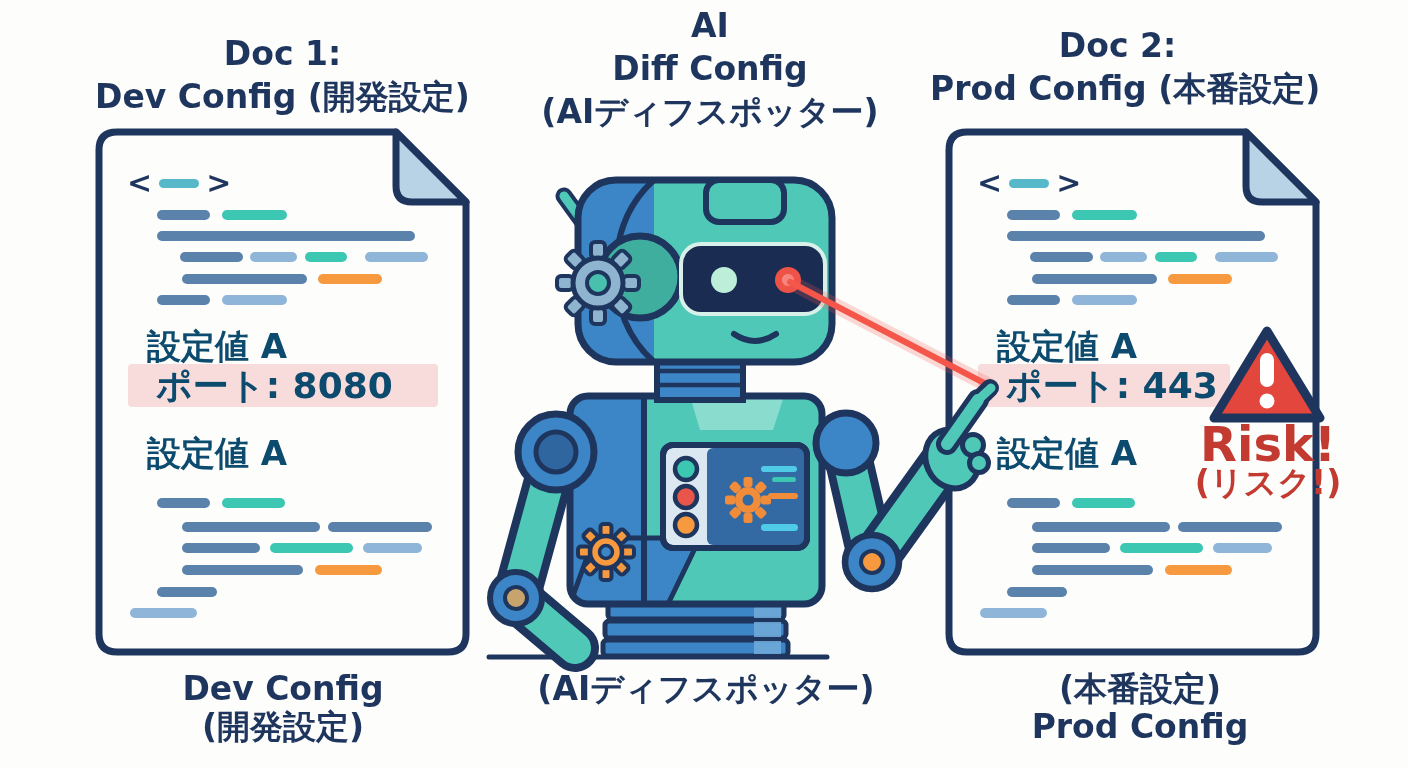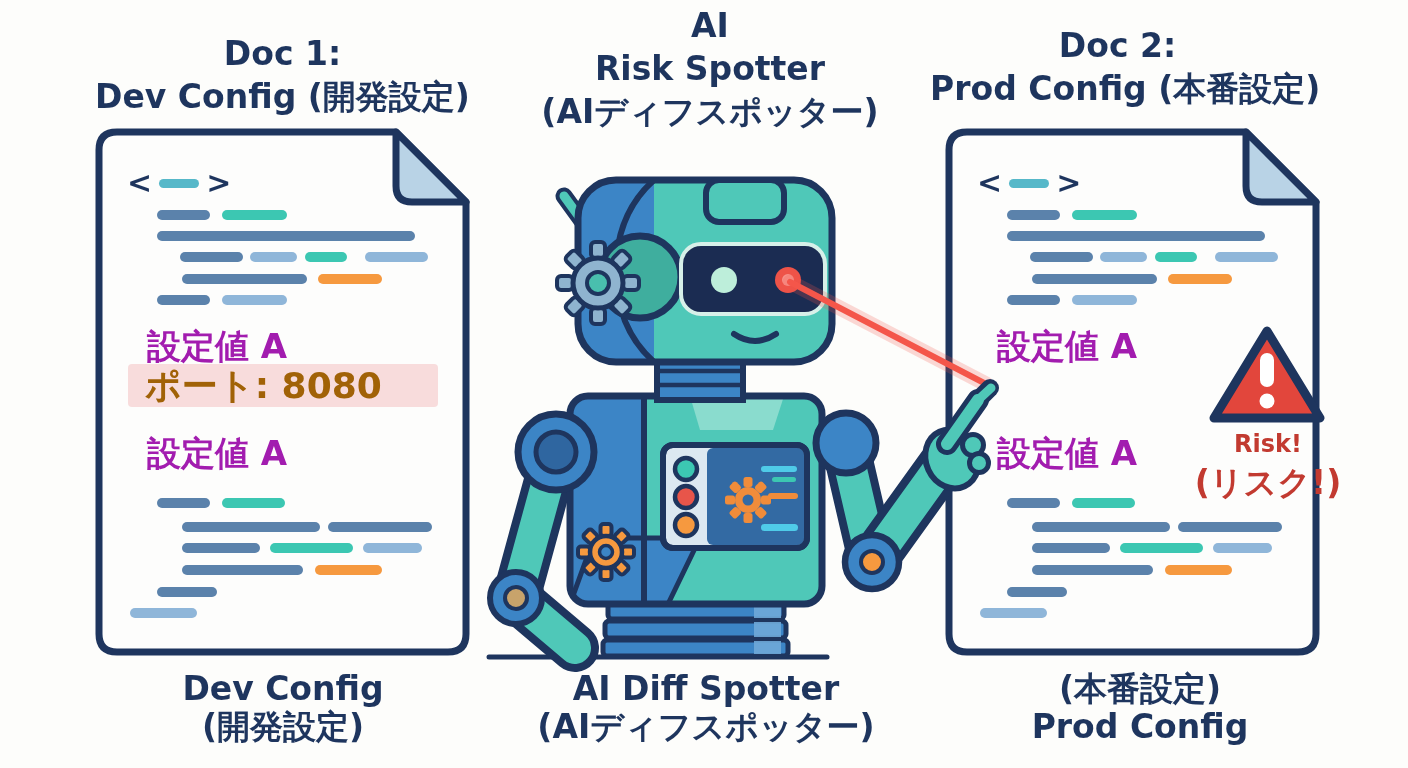--- a/index.html
+++ b/index.html
@@ -12,42 +12,42 @@
   .hdr{position:absolute;text-align:center;font-weight:bold;color:#1e355e;
        font-size:33px;line-height:43px;white-space:nowrap;}
   .ftr{position:absolute;text-align:center;font-weight:bold;color:#1e355e;
        font-size:33px;line-height:38px;white-space:nowrap;}
   .doc{position:absolute;width:375px;height:528px;}
   .doc > svg.outline{position:absolute;left:0;top:0;}
   .doc .content{position:absolute;left:0;top:0;width:100%;height:100%;}
   .codeicon{position:absolute;left:32px;top:40px;display:flex;align-items:center;gap:7px;
             font-size:30px;font-weight:bold;color:#1e355e;line-height:30px;}
   .codeicon .dash{width:40px;height:9px;border-radius:5px;background:#56b8c9;}
-  .setting{position:absolute;left:52px;font-size:34px;font-weight:bold;color:#a21caf;
+  .setting{position:absolute;left:52px;font-size:34px;font-weight:bold;color:#0c4a6e;
            white-space:nowrap;}
   .hl{position:absolute;left:33px;top:236px;height:43px;background:#f8dcdc;border-radius:4px;}
-  .hl span{display:block;padding-left:17px;font-size:36px;line-height:43px;
-           font-weight:bold;color:#a16207;white-space:nowrap;}
+  .hl span{display:block;padding-left:28px;font-size:36px;line-height:43px;
+           font-weight:bold;color:#0c4a6e;white-space:nowrap;}
   .bar{position:absolute;height:10px;border-radius:5px;}
   .riskbox{position:absolute;left:1172px;top:424px;width:192px;text-align:center;
            color:#c23a30;font-weight:bold;}
-  .riskbox .l1{font-size:24px;line-height:40px;}
+  .riskbox .l1{font-size:48px;line-height:40px;}
   .riskbox .l2{font-size:33px;line-height:37px;}
   .overlay{position:absolute;left:0;top:0;pointer-events:none;}
 </style>
 </head>
 <body>
 
 <div class="hdr" style="left:95px;top:32px;width:375px;">
   <div>Doc 1:</div>
   <div>Dev Config (開発設定)</div>
 </div>
 <div class="hdr" style="left:520px;top:4px;width:380px;">
   <div>AI</div>
-  <div>Risk Spotter</div>
+  <div>Diff Config</div>
   <div>(AIディフスポッター)</div>
 </div>
 <div class="hdr" style="left:930px;top:24px;width:375px;">
   <div>Doc 2:</div>
   <div>Prod Config (本番設定)</div>
 </div>
 
 <div class="doc" style="left:95px;top:128px;">
   <svg class="outline" width="375" height="528" viewBox="0 0 375 528">
     <path d="M22,4 H301 L371,74 V506 Q371,524 353,524 H22 Q4,524 4,506 V22 Q4,4 22,4 Z" fill="#fdfdfc" stroke="#1e355e" stroke-width="7" stroke-linejoin="round"></path>
@@ -111,20 +111,23 @@
         <div class="bar" style="left: 85px; top: 124px; width: 63px; background: rgb(91, 130, 171);"></div>
         <div class="bar" style="left: 155px; top: 124px; width: 47px; background: rgb(143, 182, 217);"></div>
         <div class="bar" style="left: 210px; top: 124px; width: 42px; background: rgb(60, 199, 178);"></div>
         <div class="bar" style="left: 270px; top: 124px; width: 63px; background: rgb(143, 182, 217);"></div>
         <div class="bar" style="left: 87px; top: 146px; width: 125px; background: rgb(91, 130, 171);"></div>
         <div class="bar" style="left: 223px; top: 146px; width: 64px; background: rgb(246, 153, 63);"></div>
         <div class="bar" style="left: 62px; top: 167px; width: 53px; background: rgb(91, 130, 171);"></div>
         <div class="bar" style="left: 127px; top: 167px; width: 65px; background: rgb(143, 182, 217);"></div>
       </div>
     <div class="setting" style="top:196px;">設定値 A</div>
+    <div class="hl" style="width:252px;">
+      <span>ポート: 443</span>
+    </div>
     <div class="setting" style="top:303px;">設定値 A</div>
     <div>
         <div class="bar" style="left: 62px; top: 370px; width: 53px; background: rgb(91, 130, 171);"></div>
         <div class="bar" style="left: 127px; top: 370px; width: 63px; background: rgb(60, 199, 178);"></div>
         <div class="bar" style="left: 87px; top: 394px; width: 138px; background: rgb(91, 130, 171);"></div>
         <div class="bar" style="left: 233px; top: 394px; width: 104px; background: rgb(91, 130, 171);"></div>
         <div class="bar" style="left: 87px; top: 415px; width: 78px; background: rgb(91, 130, 171);"></div>
         <div class="bar" style="left: 175px; top: 415px; width: 83px; background: rgb(60, 199, 178);"></div>
         <div class="bar" style="left: 268px; top: 415px; width: 59px; background: rgb(143, 182, 217);"></div>
         <div class="bar" style="left: 87px; top: 437px; width: 121px; background: rgb(91, 130, 171);"></div>
@@ -291,19 +294,18 @@
     <line x1="947" y1="444" x2="978" y2="400" stroke="#4fc8b8" stroke-width="12" stroke-linecap="round"></line>
     <line x1="978" y1="400" x2="991" y2="388" stroke="#4fc8b8" stroke-width="9" stroke-linecap="round"></line>
   </g>
 </svg>
 
 <div class="ftr" style="left:93px;top:670px;width:380px;">
   <div>Dev Config</div>
   <div>(開発設定)</div>
 </div>
 <div class="ftr" style="left:513px;top:670px;width:386px;">
-  <div>AI Diff Spotter</div>
   <div>(AIディフスポッター)</div>
 </div>
 <div class="ftr" style="left:950px;top:670px;width:380px;">
   <div>(本番設定)</div>
   <div>Prod Config</div>
 </div>
 
 </body></html>

